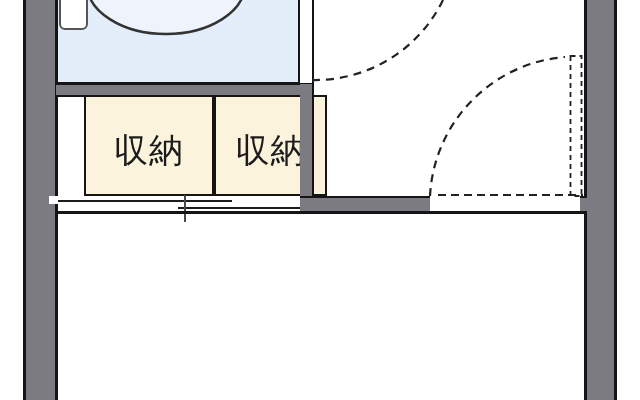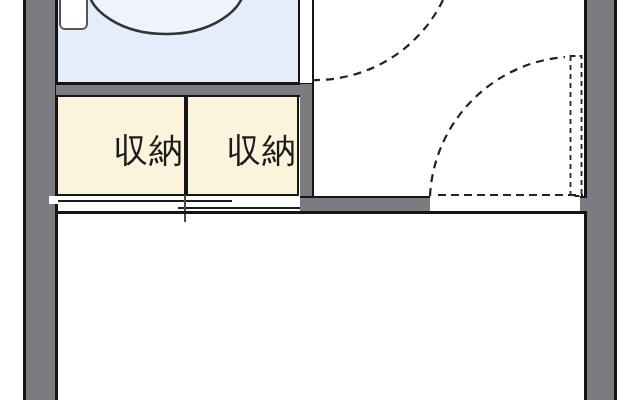--- a/index.html
+++ b/index.html
@@ -23,21 +23,21 @@
   #door-nib{left:580px;top:196px;width:7px;height:15px;
     border-top:2px solid var(--outline,#151515);z-index:2;}
   
   #bathroom{left:56px;top:0;width:244px;height:84px;background:var(--bathroom-fill,#e4edfa);
     border-left:2.5px solid var(--outline,#151515);
     border-right:2.5px solid var(--outline,#151515);
     border-bottom:2.5px solid var(--outline,#151515);z-index:1;}
   #door-strip-top{left:300px;top:0;width:14px;height:84px;background:#fff;
     border-right:2.5px solid var(--outline,#151515);z-index:1;}
   .closet{background:var(--closet-fill,#fcf3dd);border:2px solid var(--outline,#151515);
-    display:flex;align-items:center;justify-content:flex-end;z-index:1;}
+    display:flex;align-items:center;justify-content:center;z-index:1;margin-left:28px;}
   #closet-left{left:56px;top:95px;width:130px;height:101px;}
   #closet-right{left:186px;top:95px;width:113px;height:101px;}
   .closet-label{font-size:34px;color:#1b1b1b;font-weight:500;letter-spacing:1px;
     padding-top:9px;line-height:1;}
   #room-top-right{left:314px;top:0;width:270px;height:196px;background:transparent;z-index:0;}
   #room-bottom{left:58px;top:213px;width:526px;height:187px;background:transparent;z-index:0;}
   
   #sliding-band{left:58px;top:196px;width:244px;height:16px;background:#fff;overflow:visible;z-index:1;}
   #slide-line-upper{left:0;top:4px;width:174px;height:2px;background:#1c1c1c;}
   #slide-line-lower{left:120px;top:11px;width:124px;height:2px;background:#1c1c1c;}

